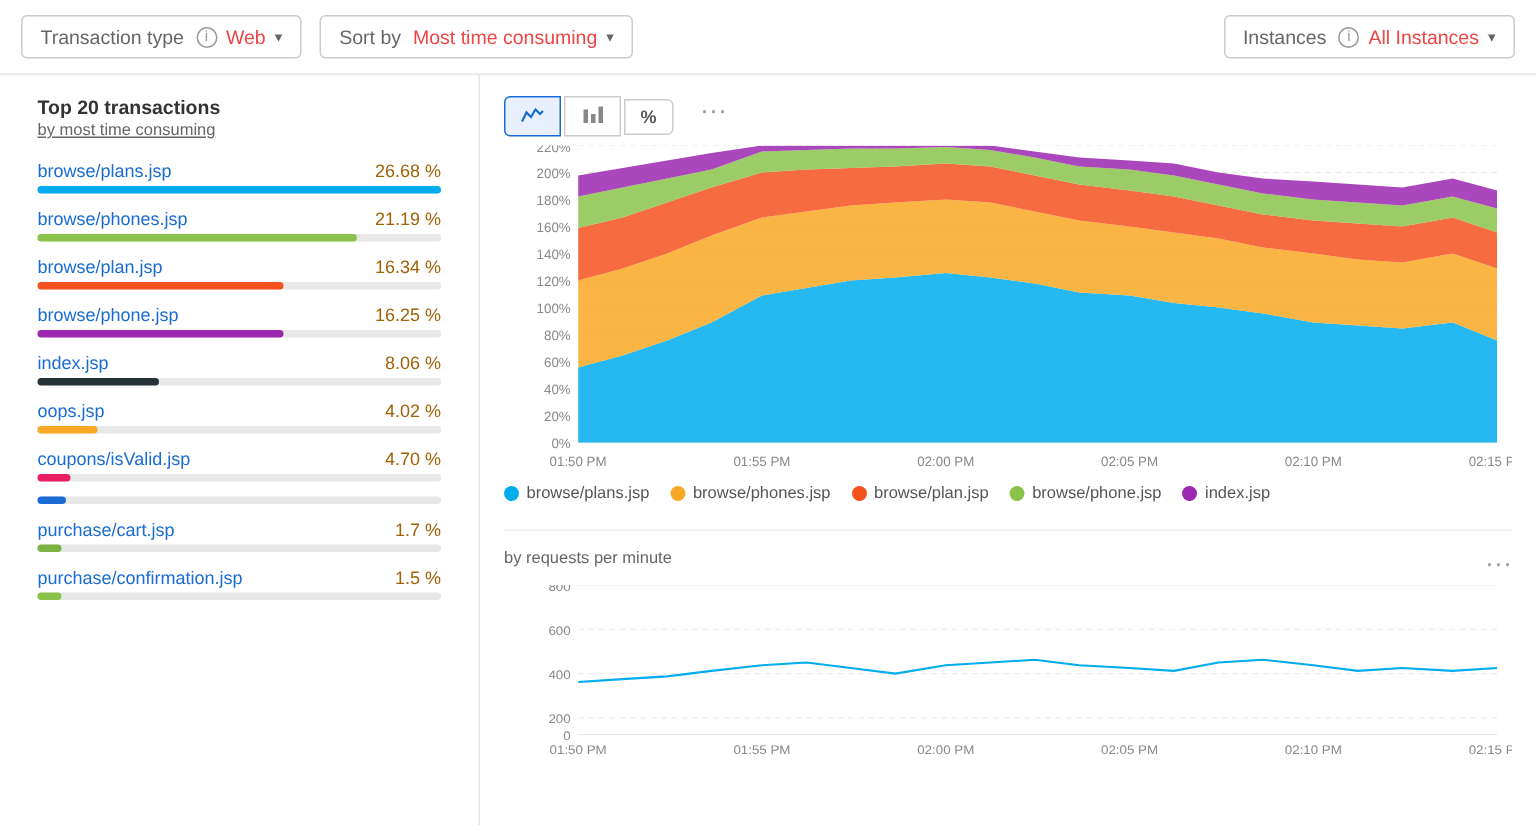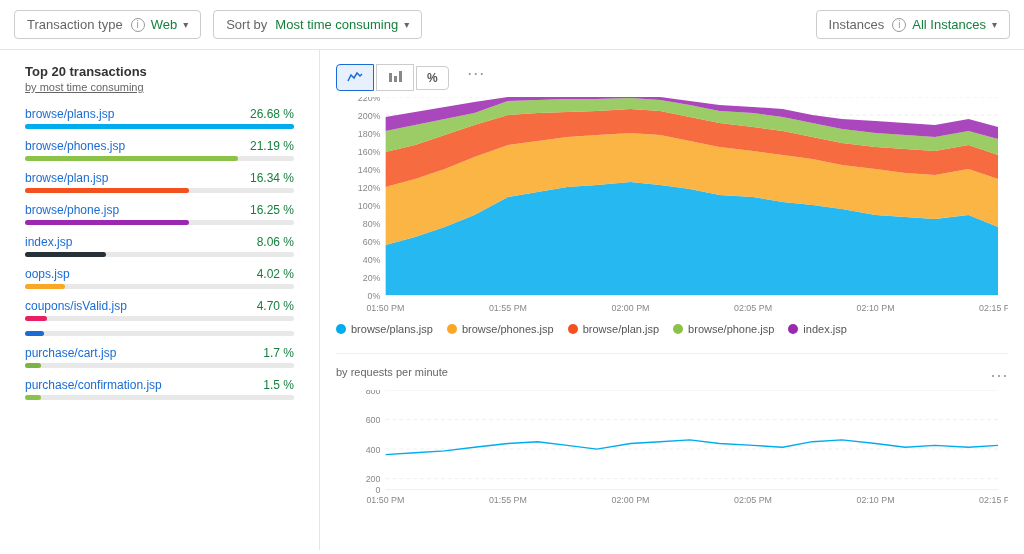--- a/index.html
+++ b/index.html
@@ -8,39 +8,39 @@
     .top-bar {
       display: flex; align-items: center; padding: 10px 14px; border-bottom: 1px solid #e5e5e5;
       background: #fff; gap: 12px;
     }
     .dropdown-btn {
       display: flex; align-items: center; gap: 6px; padding: 6px 12px;
       border: 1px solid #ccc; border-radius: 4px; background: #fff; cursor: pointer;
       font-size: 13px; color: #333;
     }
     .dropdown-btn .label { color: #666; font-weight: 400; }
-    .dropdown-btn .value { color: #15803d; font-weight: 500; }
+    .dropdown-btn .value { color: #ef4444; font-weight: 500; }
     .dropdown-btn .chevron { color: #666; font-size: 10px; }
     .info-icon { display: inline-block; width: 14px; height: 14px; border: 1px solid #999; border-radius: 50%; text-align: center; line-height: 12px; font-size: 10px; color: #999; margin-left: 2px; }
     .spacer { flex: 1; }
     .instances-btn { margin-left: auto; }
 
     .main-content { display: flex; height: calc(554px - 54px); overflow: hidden; }
 
     .sidebar {
       width: 320px; min-width: 320px; padding: 14px 25px; border-right: 1px solid #e5e5e5;
       overflow-y: auto; background: #fff;
     }
     .sidebar-title { font-size: 13px; font-weight: 600; color: #333; margin-bottom: 2px; }
     .sidebar-subtitle { font-size: 11px; color: #666; margin-bottom: 14px; text-decoration: underline; }
 
     .tx-item { margin-bottom: 10px; }
     .tx-row { display: flex; justify-content: space-between; align-items: center; margin-bottom: 3px; }
     .tx-name { font-size: 12px; color: #1a6cd4; }
-    .tx-pct { font-size: 12px; color: #15803d; font-weight: 500; }
+    .tx-pct { font-size: 12px; color: #a16207; font-weight: 500; }
     .bar-track { height: 5px; background: #e8e8e8; border-radius: 3px; position: relative; }
     .bar-fill { height: 100%; border-radius: 3px; }
 
     .chart-panel { flex: 1; padding: 14px 16px; overflow-y: auto; background: #fff; }
 
     .chart-header { display: flex; align-items: flex-start; margin-bottom: 6px; }
     .chart-title-block { flex: 1; }
     .chart-title { font-size: 13px; font-weight: 600; color: #333; }
     .chart-subtitle { font-size: 11px; color: #666; }
     .chart-controls { display: flex; gap: 2px; align-items: center; margin-right: 10px; }

